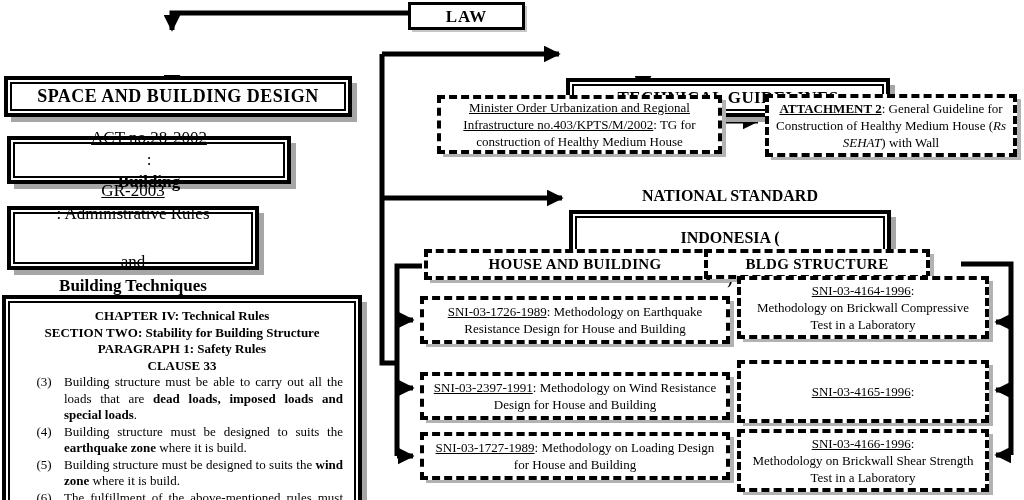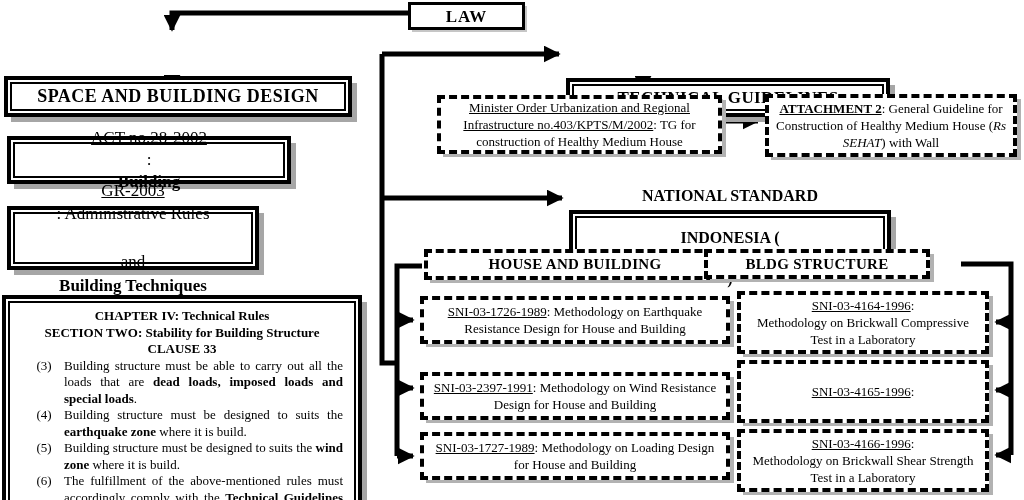--- a/index.html
+++ b/index.html
@@ -99,20 +99,21 @@
         <br>
         <span>and </span>
         <span style="font-weight: bold;">Building Techniques</span>
       </div>
   </div>
 
   <div class="node solid" style="left:2px; top:255px; width:360px; height:242px;">
     <div class="inner chapter-inner">
       <div class="ch-h">CHAPTER IV: Technical Rules</div>
       <div class="ch-h">SECTION TWO: Stability for Building Structure</div>
+      <div class="ch-h">PARAGRAPH 1: Safety Rules</div>
       <div class="ch-h">CLAUSE 33</div>
       <div class="ch-item">
         <span class="ch-num">(3)</span>
         <span class="ch-txt"><span>Building structure must be able to carry out all the loads that are </span><span style="font-weight: bold;">dead loads, imposed loads and special loads</span><span>.</span></span>
       </div>
       <div class="ch-item">
         <span class="ch-num">(4)</span>
         <span class="ch-txt"><span>Building structure must be designed to suits the </span><span style="font-weight: bold;">earthquake zone</span><span> where it is build.</span></span>
       </div>
       <div class="ch-item">
@@ -159,21 +160,21 @@
   <div class="node dot" style="left:420px; top:296px; width:310px; height:48px;">
     <div class="item-txt"><span class="u">SNI-03-1726-1989</span><span>: Methodology on Earthquake Resistance Design for House and Building</span></div>
   </div>
   <div class="node dot" style="left:420px; top:372px; width:310px; height:48px;">
     <div class="item-txt"><span class="u">SNI-03-2397-1991</span><span>: Methodology on Wind Resistance Design for House and Building</span></div>
   </div>
   <div class="node dot" style="left:420px; top:432px; width:310px; height:48px;">
     <div class="item-txt"><span class="u">SNI-03-1727-1989</span><span>: Methodology on Loading Design for House and Building</span></div>
   </div>
 
-  <div class="node dot" style="left:737px; top:291px; width:252px; height:63px;">
+  <div class="node dot" style="left:737px; top:276px; width:252px; height:63px;">
     <div class="item-txt"><span class="u">SNI-03-4164-1996</span><span>:</span><br><span>Methodology on Brickwall Compressive Test in a Laboratory</span></div>
   </div>
   <div class="node dot" style="left:737px; top:360px; width:252px; height:63px;">
     <div class="item-txt"><span class="u">SNI-03-4165-1996</span><span>:</span><br></div>
   </div>
   <div class="node dot" style="left:737px; top:429px; width:252px; height:63px;">
     <div class="item-txt"><span class="u">SNI-03-4166-1996</span><span>:</span><br><span>Methodology on Brickwall Shear Strength Test in a Laboratory</span></div>
   </div>
 
 </div>

